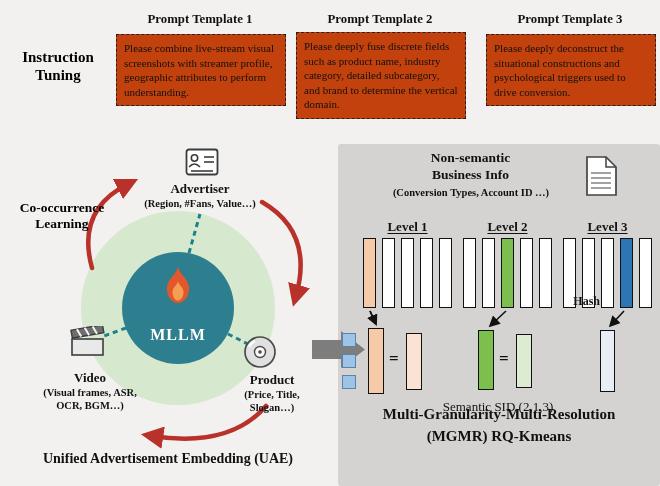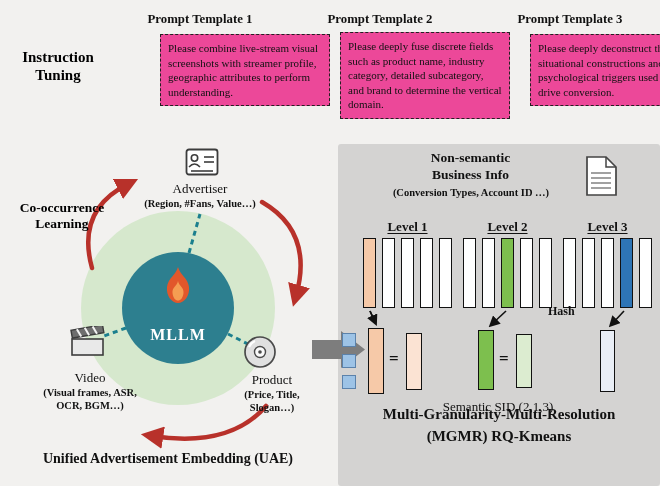--- a/index.html
+++ b/index.html
@@ -7,24 +7,24 @@
     position:relative;width:660px;height:486px;overflow:hidden;
     background:#f2f1ef;color:#111;
     font-family:"Liberation Serif","DejaVu Serif",serif;
   }
   .abs{position:absolute;}
   .pre{white-space:pre-line;}
   .center{text-align:center;}
   .red-label{color:#000000;font-weight:bold;line-height:1.22;margin-top:40px;}
   .ttitle{font-weight:bold;font-size:12.8px;}
   .tbox{
-    border:1.6px dashed #222;background:#ec4899;
-    padding:6px 7px;font-size:11px;line-height:1.32;margin-left:44px;
-  }
-  .node-label{font-weight:normal;font-size:13px;}
+    border:1.6px dashed #222;background:#c2410c;
+    padding:6px 7px;font-size:11px;line-height:1.32;
+  }
+  .node-label{font-weight:bold;font-size:13px;}
   .node-attrs{font-weight:bold;font-size:10.5px;line-height:1.25;}
   .outer-ring{
     left:81px;top:211px;width:194px;height:194px;border-radius:50%;
     background:#d6e8cd;z-index:1;
   }
   .inner-circle{
     left:122px;top:252px;width:112px;height:112px;border-radius:50%;
     background:#2d7f8f;z-index:2;
   }
   .mllm{left:122px;top:326px;width:112px;color:#fff;font-weight:bold;
@@ -196,21 +196,21 @@
   </div>
 
   <div class="abs vbar" style="left:368px;top:328px;width:16px;height:66px;background:#f6c9a8;"></div>
   <div class="abs eq" style="left:389px;top:349px;">=</div>
   <div class="abs vbar" style="left:406px;top:333px;width:16px;height:57px;background:#fbe3d3;"></div>
 
   <div class="abs vbar" style="left:478px;top:330px;width:16px;height:60px;background:#7dbf4e;"></div>
   <div class="abs eq" style="left:499px;top:349px;">=</div>
   <div class="abs vbar" style="left:516px;top:334px;width:16px;height:54px;background:#dcecd0;"></div>
 
-  <div class="abs hash z5" style="left:548px;top:304px;width:52px;text-align:left;">Hash</div>
+  <div class="abs hash z5" style="left:548px;top:294px;width:52px;text-align:right;">Hash</div>
   <div class="abs vbar" style="left:600px;top:330px;width:15px;height:62px;background:#e9eef6;"></div>
 
   <div class="abs sid center z5" style="left:378px;top:399px;width:240px;">Semantic SID (2,1,3)</div>
 
   <div class="abs mgmr-caption pre center z5" style="left:348px;top:404px;width:302px;">Multi-Granularity-Multi-Resolution
 (MGMR) RQ-Kmeans</div>
 
 </div>
 
 </body></html>

